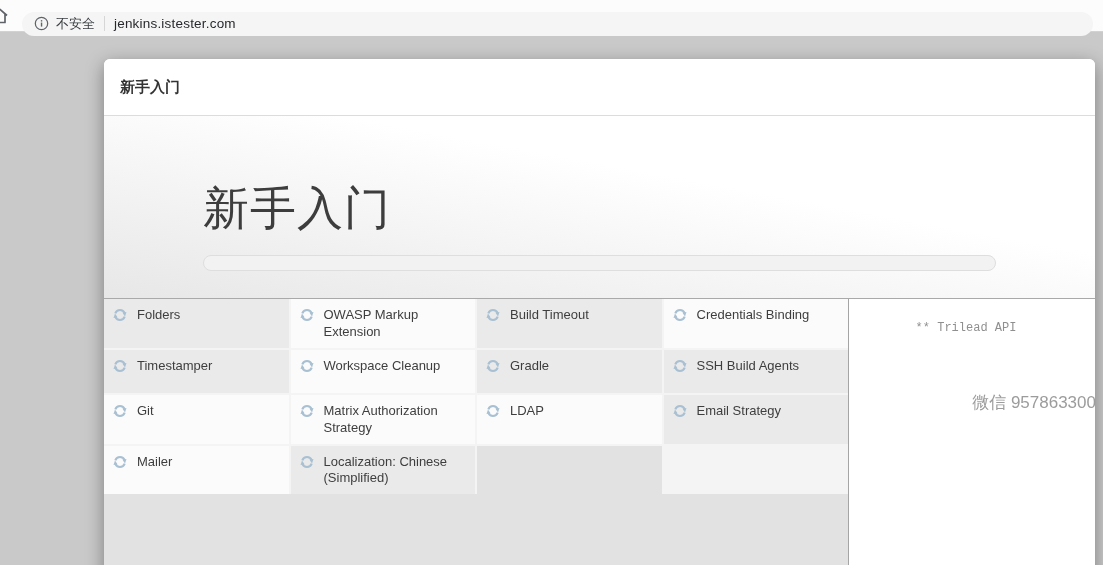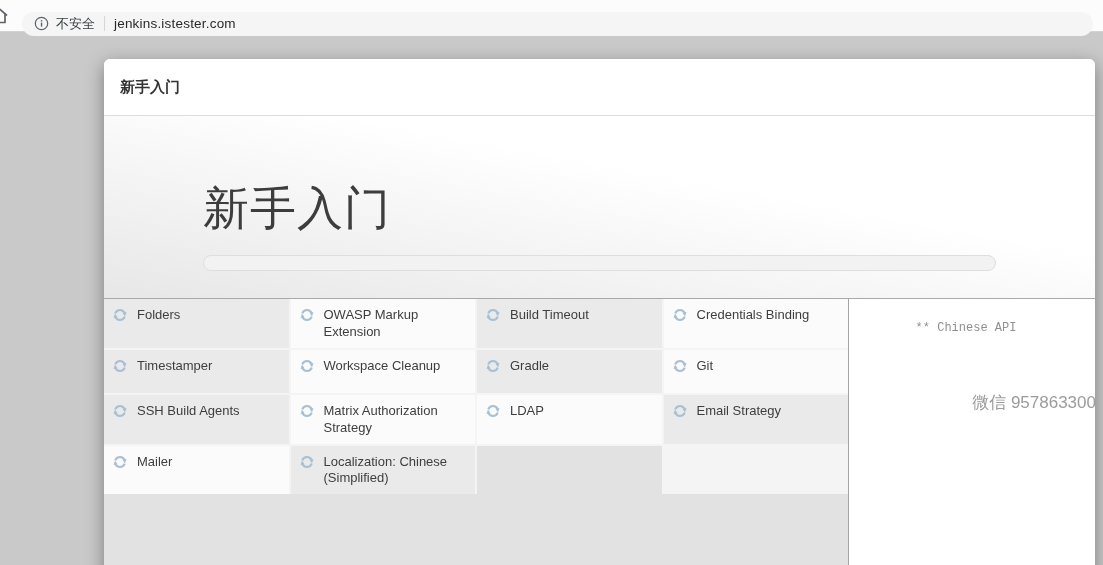--- a/index.html
+++ b/index.html
@@ -203,46 +203,46 @@
         <path d="M12.7,9.7 A5,5 0 0 1 3.3,9.7"></path>
       </g>
       <g fill="#a9c0d2">
         <path d="M14.5,4.9 L13,9.4 L10.5,5.8 Z"></path>
         <path d="M1.5,11.1 L3,6.6 L5.5,10.2 Z"></path>
       </g>
     </svg>
     <span class="plugin-label">Gradle</span>
   </div>
 
+  <div class="cell tone-gray">
+    <svg class="spinner" width="16" height="16" viewBox="0 0 16 16">
+      <g stroke="#a9c0d2" stroke-width="2.1" fill="none" stroke-linecap="butt">
+        <path d="M3.3,6.3 A5,5 0 0 1 12.7,6.3"></path>
+        <path d="M12.7,9.7 A5,5 0 0 1 3.3,9.7"></path>
+      </g>
+      <g fill="#a9c0d2">
+        <path d="M14.5,4.9 L13,9.4 L10.5,5.8 Z"></path>
+        <path d="M1.5,11.1 L3,6.6 L5.5,10.2 Z"></path>
+      </g>
+    </svg>
+    <span class="plugin-label">SSH Build Agents</span>
+  </div>
+
   <div class="cell tone-white">
     <svg class="spinner" width="16" height="16" viewBox="0 0 16 16">
       <g stroke="#a9c0d2" stroke-width="2.1" fill="none" stroke-linecap="butt">
         <path d="M3.3,6.3 A5,5 0 0 1 12.7,6.3"></path>
         <path d="M12.7,9.7 A5,5 0 0 1 3.3,9.7"></path>
       </g>
       <g fill="#a9c0d2">
         <path d="M14.5,4.9 L13,9.4 L10.5,5.8 Z"></path>
         <path d="M1.5,11.1 L3,6.6 L5.5,10.2 Z"></path>
       </g>
     </svg>
     <span class="plugin-label">Git</span>
-  </div>
-
-  <div class="cell tone-gray">
-    <svg class="spinner" width="16" height="16" viewBox="0 0 16 16">
-      <g stroke="#a9c0d2" stroke-width="2.1" fill="none" stroke-linecap="butt">
-        <path d="M3.3,6.3 A5,5 0 0 1 12.7,6.3"></path>
-        <path d="M12.7,9.7 A5,5 0 0 1 3.3,9.7"></path>
-      </g>
-      <g fill="#a9c0d2">
-        <path d="M14.5,4.9 L13,9.4 L10.5,5.8 Z"></path>
-        <path d="M1.5,11.1 L3,6.6 L5.5,10.2 Z"></path>
-      </g>
-    </svg>
-    <span class="plugin-label">SSH Build Agents</span>
   </div>
 
   <div class="cell tone-white">
     <svg class="spinner" width="16" height="16" viewBox="0 0 16 16">
       <g stroke="#a9c0d2" stroke-width="2.1" fill="none" stroke-linecap="butt">
         <path d="M3.3,6.3 A5,5 0 0 1 12.7,6.3"></path>
         <path d="M12.7,9.7 A5,5 0 0 1 3.3,9.7"></path>
       </g>
       <g fill="#a9c0d2">
         <path d="M14.5,4.9 L13,9.4 L10.5,5.8 Z"></path>
@@ -305,18 +305,18 @@
         <path d="M14.5,4.9 L13,9.4 L10.5,5.8 Z"></path>
         <path d="M1.5,11.1 L3,6.6 L5.5,10.2 Z"></path>
       </g>
     </svg>
     <span class="plugin-label">Localization: Chinese (Simplified)</span>
   </div>
 <div class="cell tone-filler"></div>
           </div>
       </div>
       <div class="console">
-        <span>** Chinese API</span>
+        <span>** Trilead API</span>
       </div>
     </div>
   </div>
   <div class="watermark">微信 957863300</div>
 </div>
 
 </body></html>

